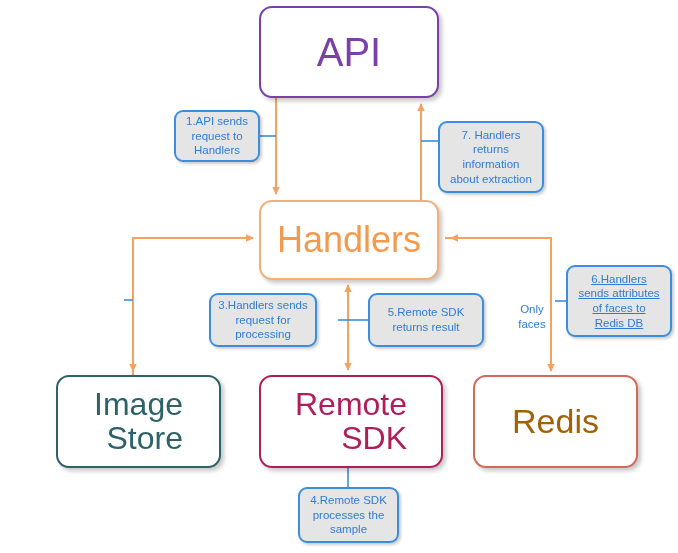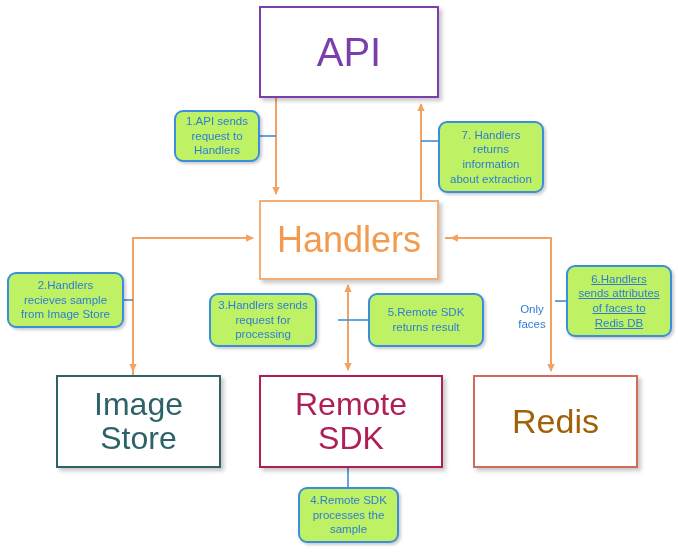--- a/index.html
+++ b/index.html
@@ -3,40 +3,40 @@
 <meta charset="utf-8">
 <style>
   html,body{margin:0;padding:0;background:#ffffff;}
   body{width:678px;height:553px;position:relative;overflow:hidden;
        font-family:"Liberation Sans",sans-serif;}
   #canvas{position:absolute;left:0;top:0;width:678px;height:553px;}
 
   svg.wires{position:absolute;left:0;top:0;width:678px;height:553px;
             pointer-events:none;}
 
-  .node{position:absolute;box-sizing:border-box;border-radius:0;
+  .node{position:absolute;box-sizing:border-box;border-radius:13px;
         background:#ffffff;border:2px solid #888;
         display:flex;align-items:center;justify-content:center;
-        text-align:center;line-height:1.05;
+        text-align:right;line-height:1.05;
         box-shadow:3px 3px 4px rgba(0,0,0,0.22);}
   .node .ntext{display:block;white-space:pre-line;}
 
   .n-api{left:259px;top:6px;width:180px;height:92px;
          border-color:#7B3FAC;color:#7B3FAC;font-size:40px;}
   .n-handlers{left:259px;top:200px;width:180px;height:80px;
          border-color:#F4AF77;color:#F29A4D;font-size:36px;}
   .n-imagestore{left:56px;top:375px;width:165px;height:93px;
          border-color:#2C6268;color:#2C6268;font-size:32px;}
   .n-remotesdk{left:259px;top:375px;width:184px;height:93px;
          border-color:#B01E5A;color:#B01E5A;font-size:32px;}
   .n-redis{left:473px;top:375px;width:165px;height:93px;
          border-color:#D26A5A;color:#a16207;font-size:34px;}
 
   .lbl{position:absolute;box-sizing:border-box;border-radius:9px;
-       background:#bef264;border:2px solid #3B8EDE;color:#2F7CD6;
+       background:#e5e5e5;border:2px solid #3B8EDE;color:#2F7CD6;
        font-size:11.5px;line-height:1.28;text-align:center;
        display:flex;align-items:center;justify-content:center;
        padding:3px 5px;white-space:pre-line;
        box-shadow:2px 2px 3px rgba(0,0,0,0.20);}
 
   .l1{left:174px;top:110px;width:86px;height:52px;}
   .l7{left:438px;top:105px;width:106px;height:72px;margin-top:16px;}
   .l2{left:7px;top:272px;width:117px;height:56px;}
   .l3{left:209px;top:293px;width:108px;height:54px;}
   .l5{left:368px;top:293px;width:116px;height:54px;}
@@ -102,23 +102,20 @@
 SDK</span>
   </div>
 
   <div class="node n-redis">
     <span class="ntext">Redis</span>
   </div>
 
   <div class="lbl l1">1.API sends
 request to
 Handlers</div>
-  <div class="lbl l2">2.Handlers
-recieves sample
-from Image Store</div>
   <div class="lbl l3">3.Handlers sends
 request for
 processing</div>
   <div class="lbl l4">4.Remote SDK
 processes the
 sample</div>
   <div class="lbl l5">5.Remote SDK
 returns result</div>
   <div class="lbl l6">6.Handlers
 sends attributes

